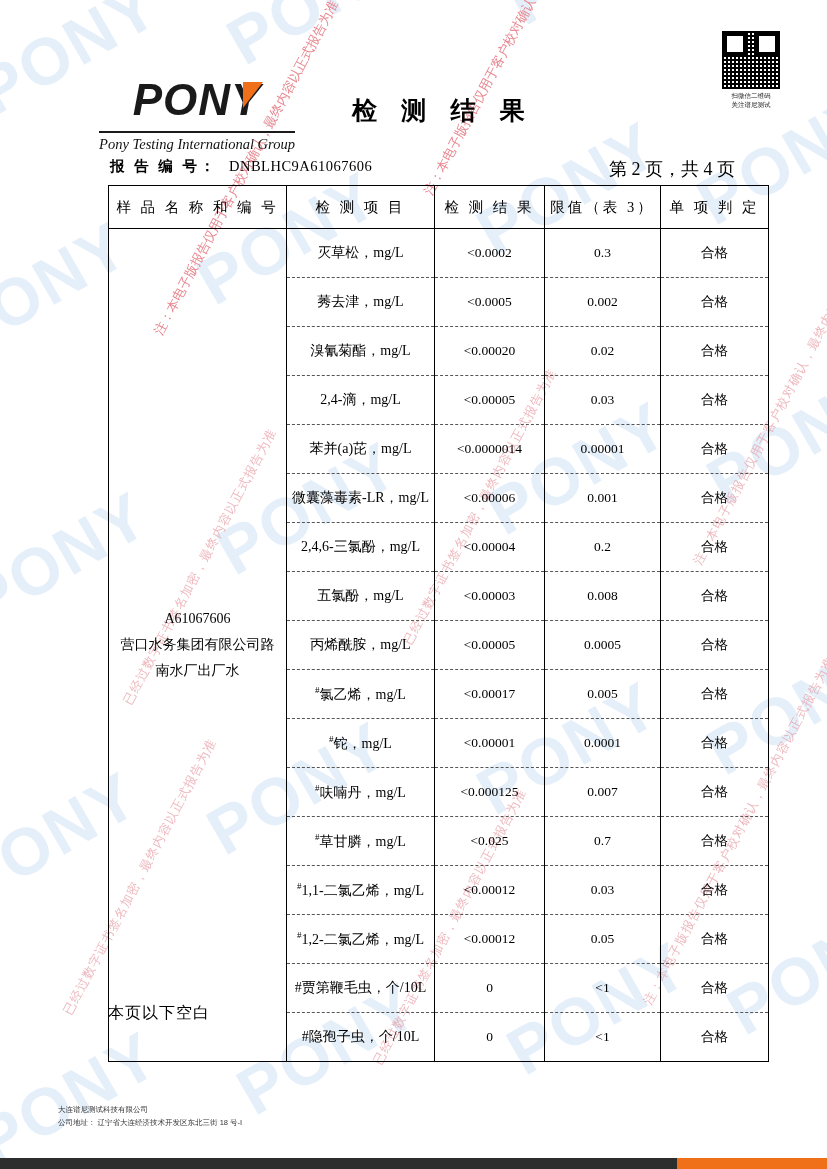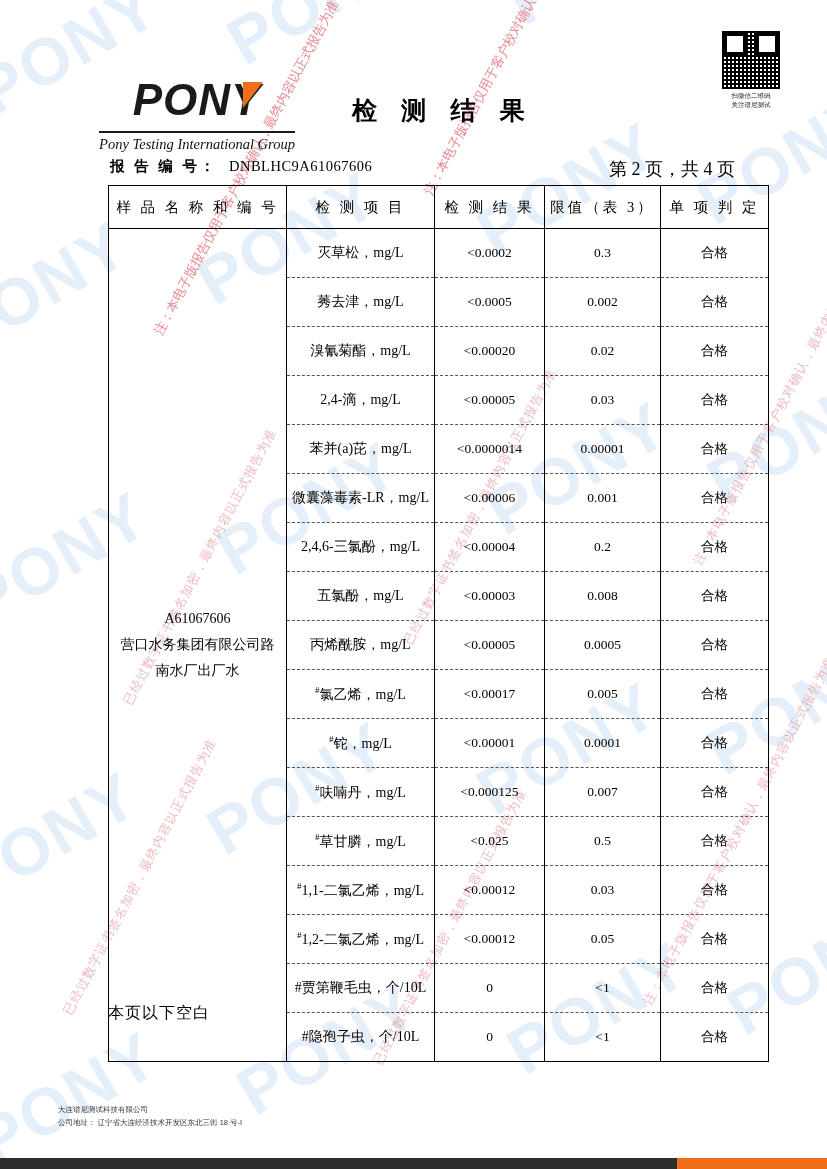--- a/index.html
+++ b/index.html
@@ -402,21 +402,21 @@
             </tr>
             <tr>
               <td class="item"><span class="sup">#</span>呋喃丹，mg/L</td>
               <td>&lt;0.000125</td>
               <td>0.007</td>
               <td>合格</td>
             </tr>
             <tr>
               <td class="item"><span class="sup">#</span>草甘膦，mg/L</td>
               <td>&lt;0.025</td>
-              <td>0.5</td>
+              <td>0.7</td>
               <td>合格</td>
             </tr>
             <tr>
               <td class="item"><span class="sup">#</span>1,1-二氯乙烯，mg/L</td>
               <td>&lt;0.00012</td>
               <td>0.03</td>
               <td>合格</td>
             </tr>
             <tr>
               <td class="item"><span class="sup">#</span>1,2-二氯乙烯，mg/L</td>

